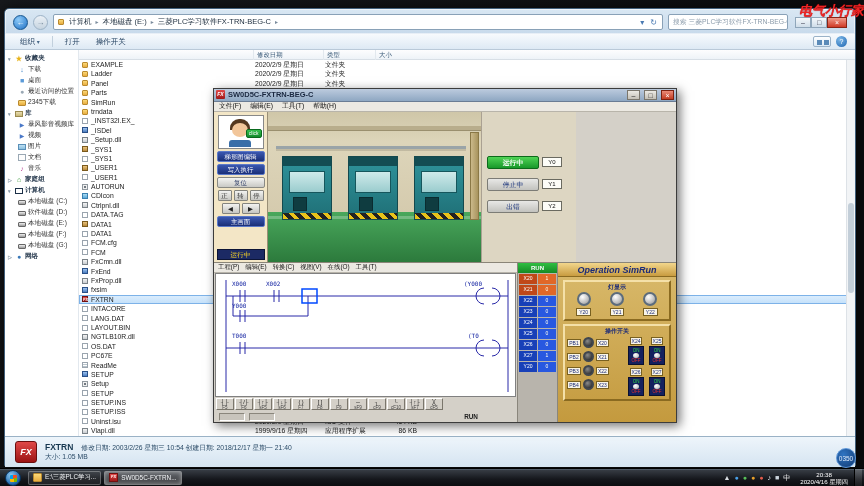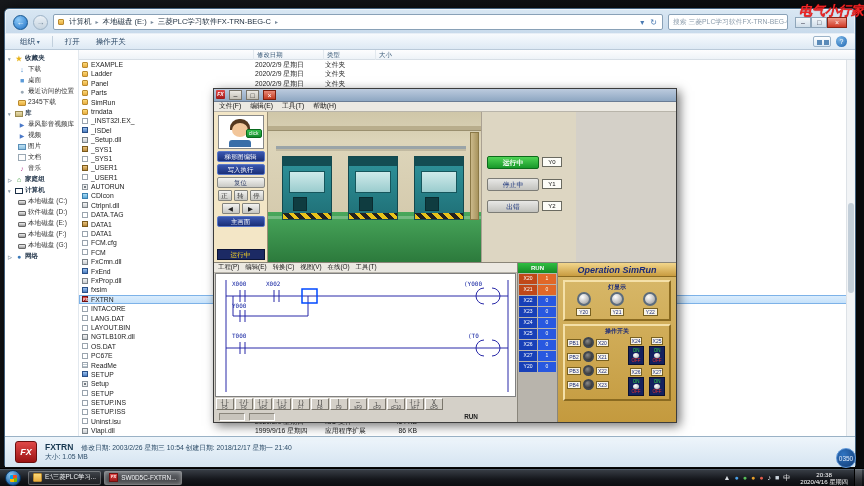--- a/index.html
+++ b/index.html
@@ -604,20 +604,21 @@
       <div>
         <div class="st-line"><span class="st-name">FXTRN</span><span>修改日期: 2003/2/26 星期三 10:54   创建日期: 2018/12/17 星期一 21:40</span></div>
         <div class="st-line">大小: 1.05 MB</div>
       </div>
     </div>
   </div>
 
   <div class="plc">
     <div class="plc-title">
       <span class="plc-ico"></span>
+      <span class="plc-title-text">SW0D5C-FXTRN-BEG-C</span>
       <span class="pwc">–</span>
       <span class="pwc">□</span>
       <span class="pwc close">×</span>
     </div>
     <div class="plc-menu" id="plc-menu">
         <span class="pmenu-item">文件(F)</span>
         <span class="pmenu-item">编辑(E)</span>
         <span class="pmenu-item">工具(T)</span>
         <span class="pmenu-item">帮助(H)</span>
       </div>

